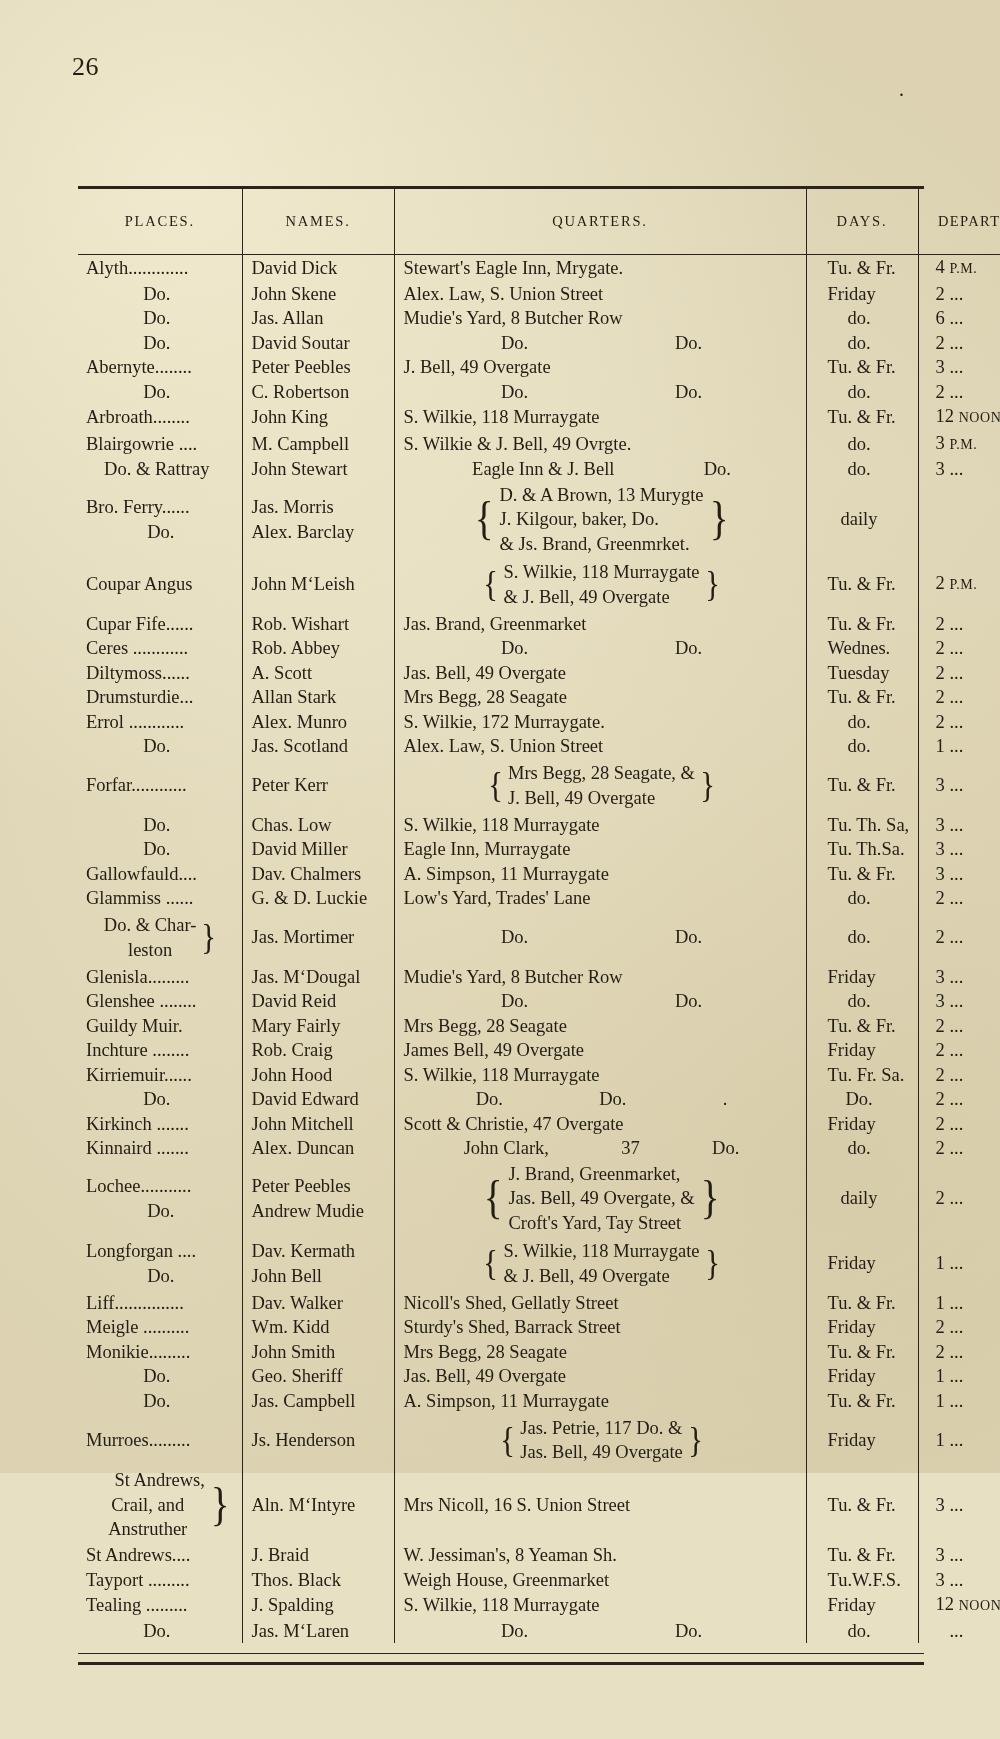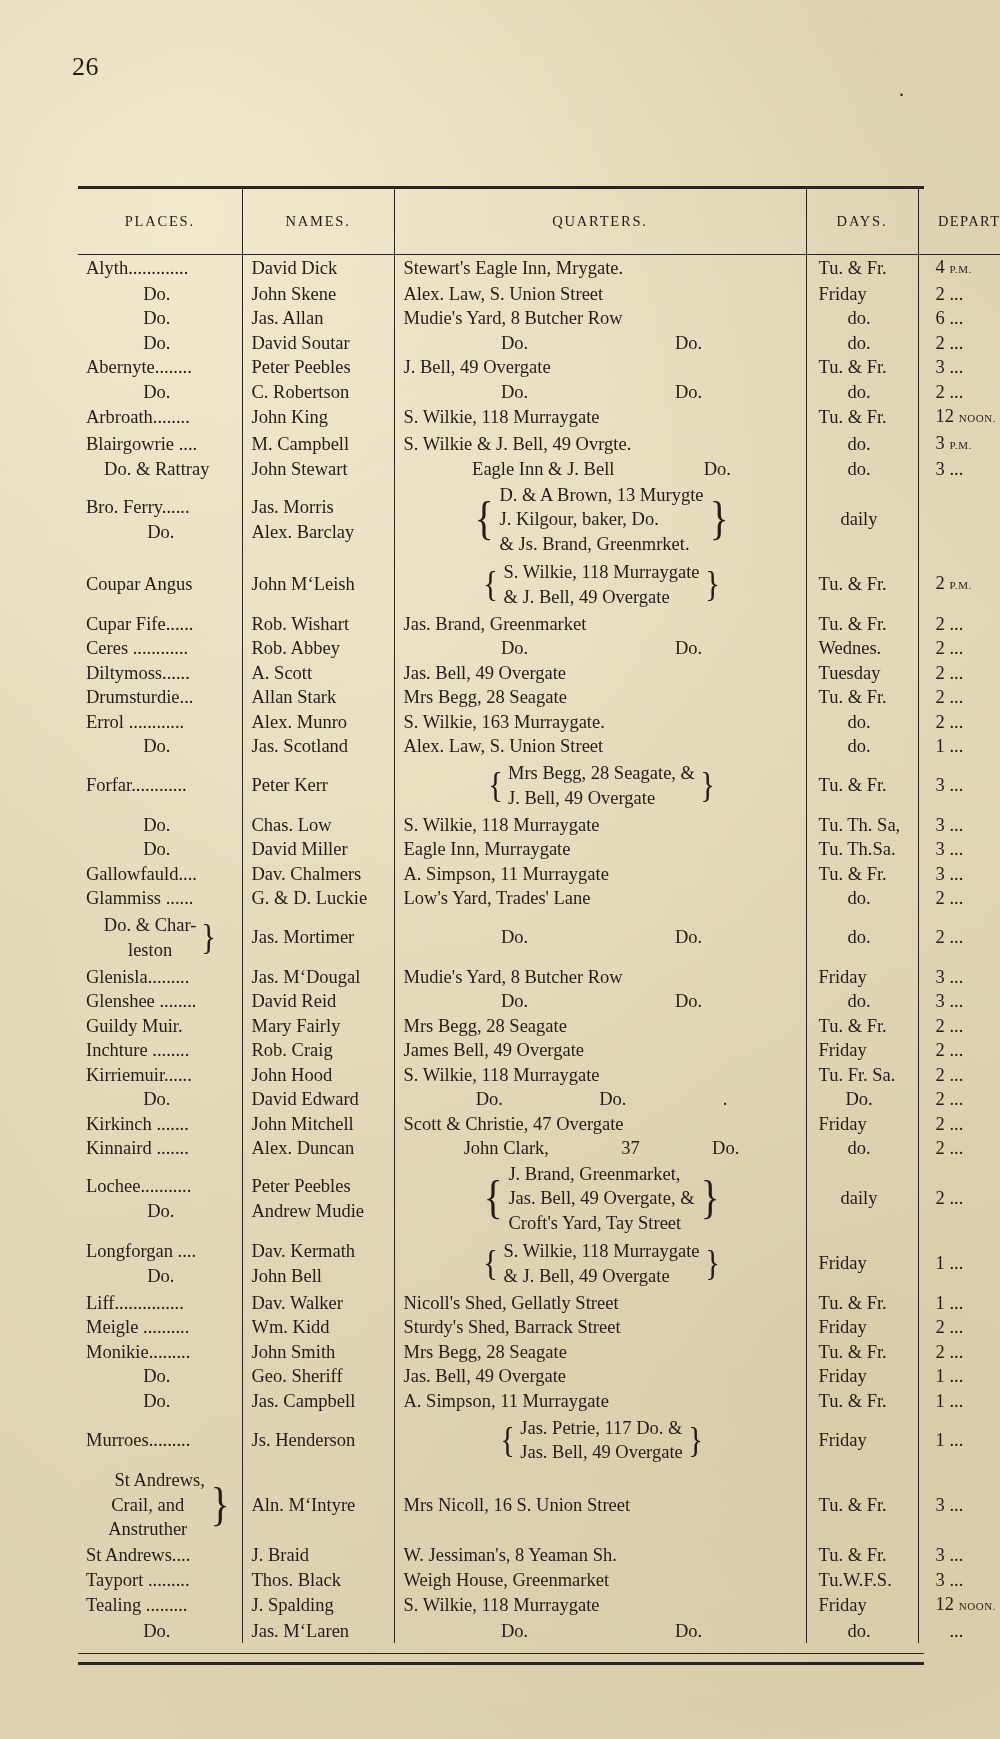--- a/index.html
+++ b/index.html
@@ -14,21 +14,21 @@
   }
   
   .paper-tint{
     position:absolute;inset:0;
     background:
       radial-gradient(circle at 18% 12%, rgba(255,250,225,.55), rgba(255,250,225,0) 42%),
       radial-gradient(circle at 82% 78%, rgba(196,182,140,.30), rgba(196,182,140,0) 48%),
       radial-gradient(circle at 50% 50%, rgba(232,224,195,0), rgba(186,172,131,.26) 88%);
     pointer-events:none;
   }
-  .page{position:relative;width:1000px;height:1739px;text-decoration:underline;}
+  .page{position:relative;width:1000px;height:1473px;text-decoration:underline;}
 
   .folio{
     position:absolute;left:72px;top:52px;
     font-size:26px;letter-spacing:.5px;
   }
   .running-head{
     position:absolute;left:0;right:0;top:56px;
     text-align:center;
     font-size:25px;font-weight:bold;
     letter-spacing:2.6px;
@@ -81,24 +81,24 @@
     height:24.5px;
     line-height:24.5px;
     vertical-align:middle;
     white-space:nowrap;
     overflow:visible;
   }
   .places{padding-left:8px;}
   .places.center{text-align:center;padding-left:0;}
   .names{padding-left:9px;}
   .quarters{padding-left:9px;}
-  .days{padding-left:12px;}
+  .days{padding-left:21px;}
   .days.center{text-align:center;padding-left:0;}
   .depart{text-align:left;padding-left:17px;}
-  .sm{font-size:11px;letter-spacing:.6px;}
+  .sm{font-size:14px;letter-spacing:.6px;}
 
   
   .dodo{display:flex;justify-content:space-around;padding:0 24px;}
   .bracewrap{
     display:flex;align-items:center;justify-content:center;gap:4px;
   }
   .bracewrap .bl,.bracewrap .br{
     font-size:46px;line-height:.8;
     font-family:"Liberation Serif", serif;
     transform:scaleX(.85);
@@ -281,21 +281,21 @@
           <tr>
             <td class="places">Drumsturdie...</td>
             <td class="names">Allan  Stark</td>
             <td class="quarters">Mrs Begg, 28 Seagate</td>
             <td class="days">Tu. &amp; Fr.</td>
             <td class="depart"><span>2</span> <span>...</span></td>
           </tr>
           <tr>
             <td class="places">Errol ............</td>
             <td class="names">Alex. Munro</td>
-            <td class="quarters">S. Wilkie, 163 Murraygate.</td>
+            <td class="quarters">S. Wilkie, 172 Murraygate.</td>
             <td class="days center">do.</td>
             <td class="depart"><span>2</span> <span>...</span></td>
           </tr>
           <tr>
             <td class="places center">Do.</td>
             <td class="names">Jas. Scotland</td>
             <td class="quarters">Alex. Law, S. Union Street</td>
             <td class="days center">do.</td>
             <td class="depart"><span>1</span> <span>...</span></td>
           </tr>

